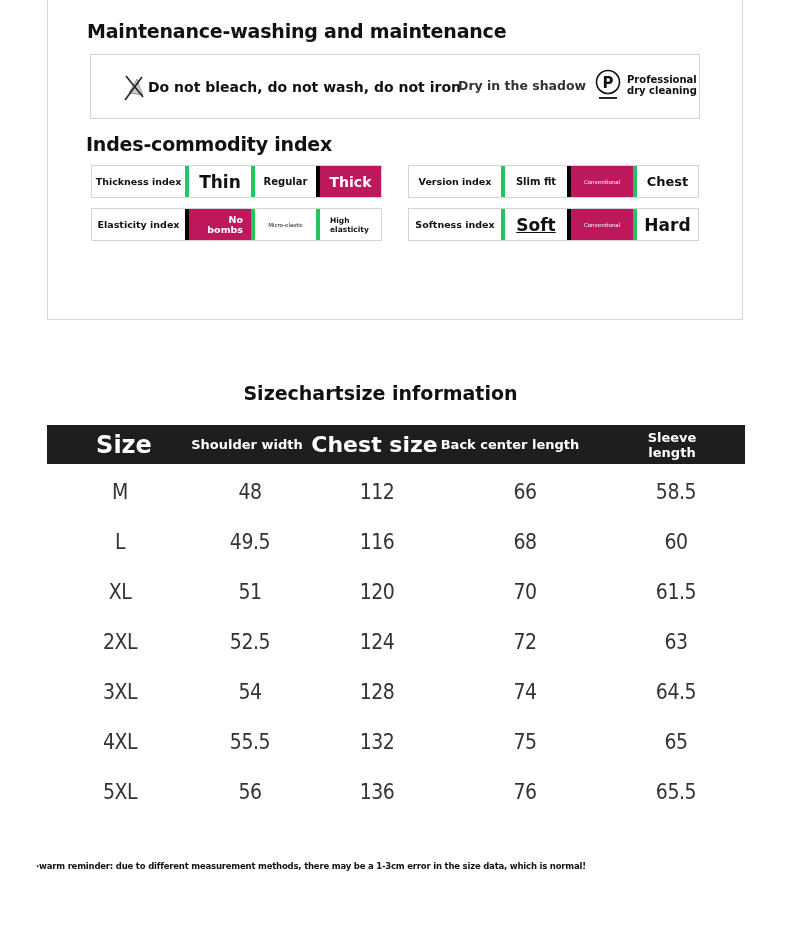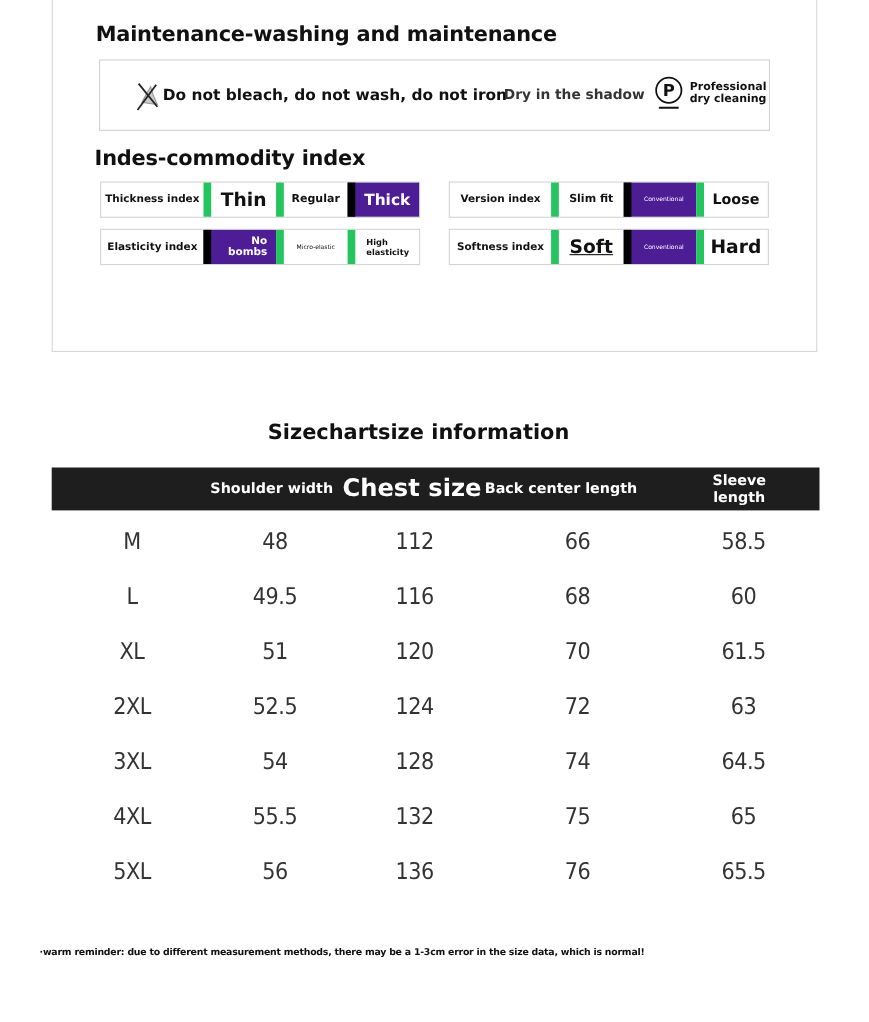--- a/index.html
+++ b/index.html
@@ -16,25 +16,25 @@
   .care-box { position: absolute; left: 90px; top: 54px; width: 608px; height: 63px;
               border: 1px solid #d2d2d2; }
   .care-item { position: absolute; display: flex; align-items: center; white-space: nowrap; }
   #care-1 { left: 32px; top: 18px; font-size: 14px; font-weight: bold; color: #111; }
   #care-2 { left: 367px; top: 23px; font-size: 12.5px; font-weight: bold; color: #333; }
   #care-3 { left: 503px; top: 14px; }
   .care-3-text { font-size: 10px; font-weight: bold; line-height: 11px; margin-left: 5px; color:#111; }
 
   .idx-row { position: absolute; display: flex; height: 31px; border: 1px solid #d4d4d4; }
   .idx-cell { box-sizing: border-box; height: 100%; display: flex; align-items: center;
-              justify-content: center; border-left: 7px solid #22c55e; font-weight: bold;
+              justify-content: center; border-left: 4px solid #22c55e; font-weight: bold;
               color: #111; text-align: center; overflow: hidden; }
   .idx-cell:first-child { border-left: none; }
   .idx-cell.label { font-size: 9.5px; }
-  .idx-cell.sel { background: #4c1d95; color: #fff; border-left-color: #000; }
+  .idx-cell.sel { background: #be185d; color: #fff; border-left-color: #000; }
   .idx-cell.lg { font-size: 17px; }
   .idx-cell.md { font-size: 14px; }
   .idx-cell.sm { font-size: 10px; }
   .idx-cell.xs { font-size: 6.5px; font-weight: normal; }
   .idx-cell.tiny { font-size: 5.5px; font-weight: normal; }
   .idx-cell.right { justify-content: flex-end; text-align: right; padding-right: 8px; line-height: 10px; }
   .idx-cell.left { justify-content: flex-start; text-align: left; padding-left: 10px; line-height: 9px; font-size: 7.5px; }
 
   #size-title { position: absolute; left: 0; width: 761px; text-align: center; top: 382px;
                 font-size: 19px; font-weight: bold; color: #111; }
@@ -108,33 +108,34 @@
   <div class="idx-cell tiny" style="width:65px;">Micro-elastic</div>
   <div class="idx-cell left" style="width:65px;">
       <span style="display:block;width:34px;">High elasticity</span>
     </div>
 </div>
 
 <div class="idx-row" style="left:408px; top:165px;">
   <div class="idx-cell label" style="width:92px;">Version index</div>
   <div class="idx-cell sm" style="width:66px; font-size:10px;">Slim fit</div>
   <div class="idx-cell xs sel" style="width:66px; font-size:5.5px;">Conventional</div>
-  <div class="idx-cell md" style="width:65px; font-size:13px;">Loose</div>
+  <div class="idx-cell md" style="width:65px; font-size:13px;">Chest</div>
 </div>
 
 <div class="idx-row" style="left:408px; top:208px;">
   <div class="idx-cell label" style="width:92px;">Softness index</div>
   <div class="idx-cell lg" style="width:66px;text-decoration:underline;">Soft</div>
   <div class="idx-cell xs sel" style="width:66px; font-size:5.5px;">Conventional</div>
   <div class="idx-cell lg" style="width:65px;">Hard</div>
 </div>
 
 <div id="size-title">Sizechartsize information</div>
 
 <div class="size-header">
+  <div class="sh-col sh-big" style="left:22px; width:110px;">Size</div>
   <div class="sh-col sh-small" style="left:140px; width:120px;">Shoulder width</div>
   <div class="sh-col sh-big" style="left:265px; width:125px; font-size:22px;">Chest size</div>
   <div class="sh-col sh-small" style="left:398px; width:130px;">Back center length</div>
   <div class="sh-col sh-two" style="left:590px; width:70px;">Sleeve length</div>
 </div>
 
 <div class="size-row" style="top:467px;">
   <div class="sr-cell" style="left:23px;width:100px;">M</div>
   <div class="sr-cell" style="left:153px;width:100px;">48</div>
   <div class="sr-cell" style="left:280px;width:100px;">112</div>

